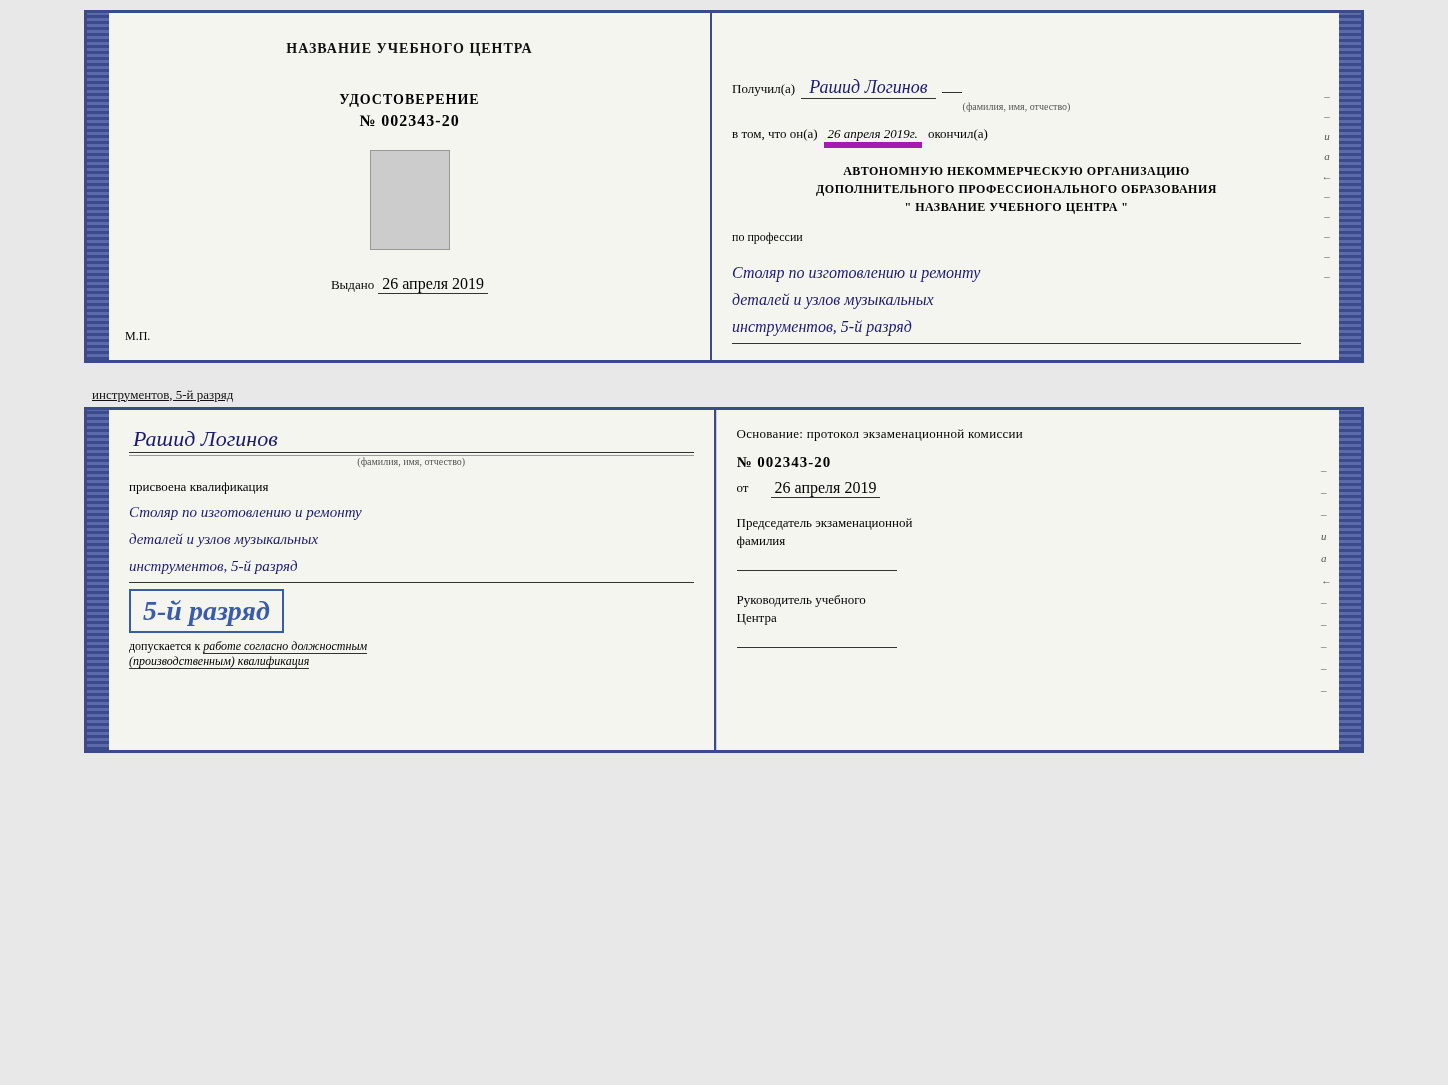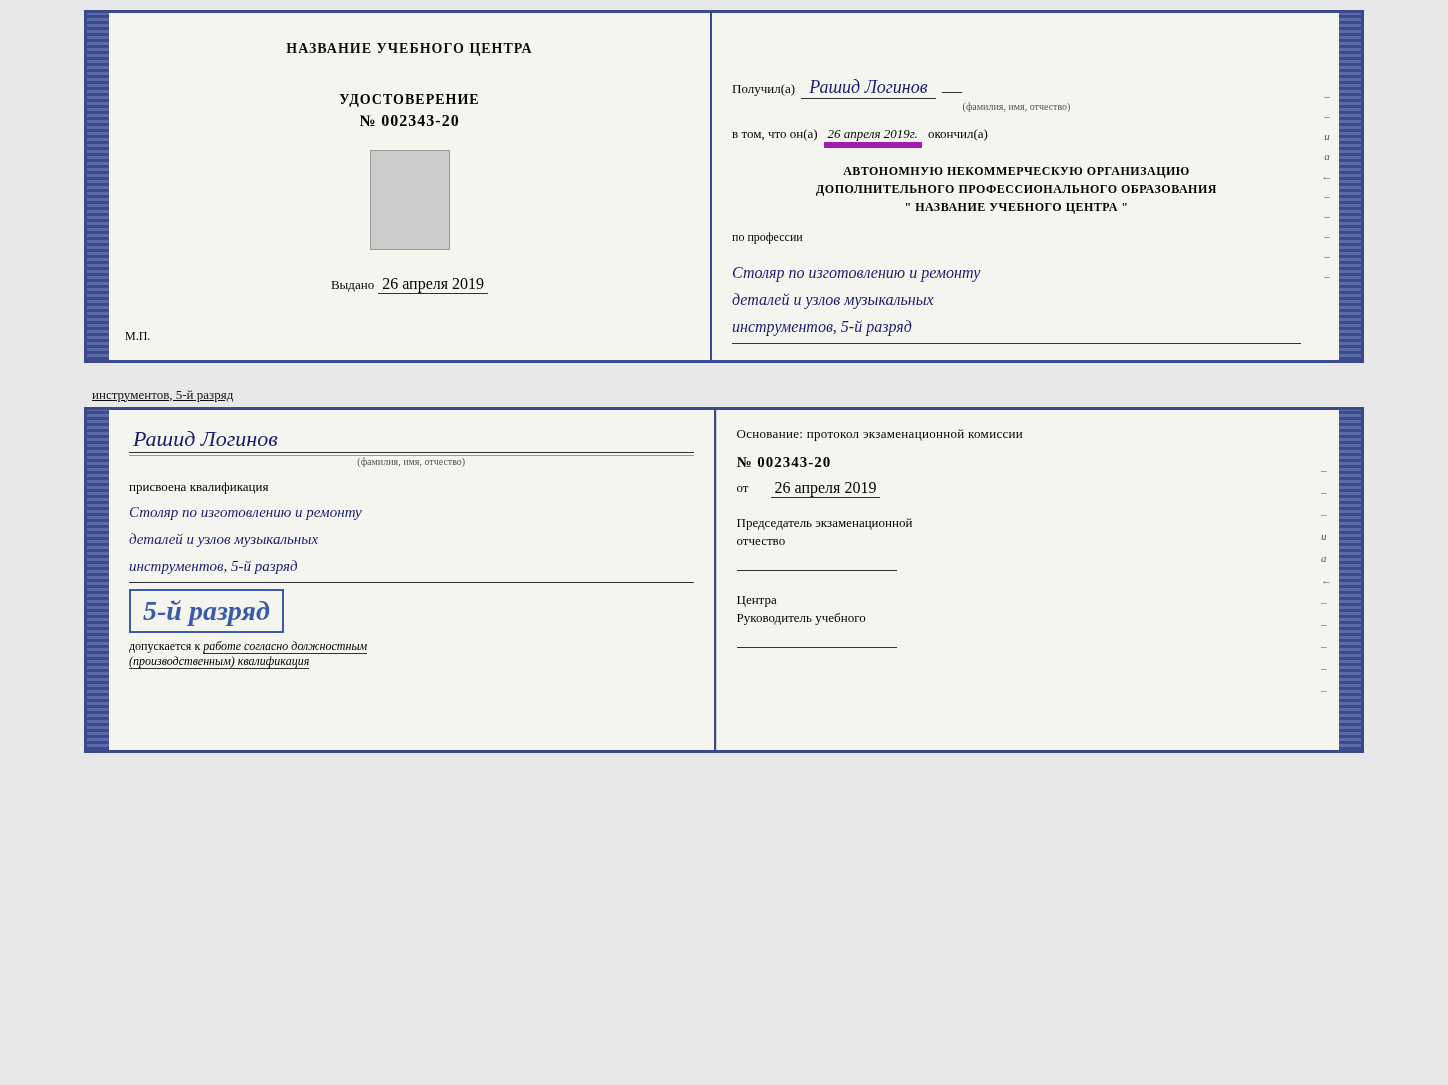--- a/index.html
+++ b/index.html
@@ -450,27 +450,27 @@
 
     <div class="protocol-number">№  002343-20</div>
 
     <div class="ot-line">
       <span>от</span>
       <span class="vydano-value">26 апреля 2019</span>
     </div>
 
     <div class="predsedatel-block">
       <div class="predsedatel-label">Председатель экзаменационной</div>
-      <div class="predsedatel-label">отчество</div>
+      <div class="predsedatel-label">фамилия</div>
       <div class="podpis-line"></div>
     </div>
 
     <div class="rukovoditel-block">
+      <div class="predsedatel-label">Руководитель учебного</div>
       <div class="predsedatel-label">Центра</div>
-      <div class="predsedatel-label">Руководитель учебного</div>
       <div class="podpis-line"></div>
     </div>
   </div>
 
   <div style="padding-right:8px; font-size:11px; color:#555; display:flex; flex-direction:column; justify-content:center; gap:10px; width:18px;">
     <span>–</span>
     <span>–</span>
     <span>–</span>
     <span style="font-style:italic;">и</span>
     <span style="font-style:italic;">а</span>

